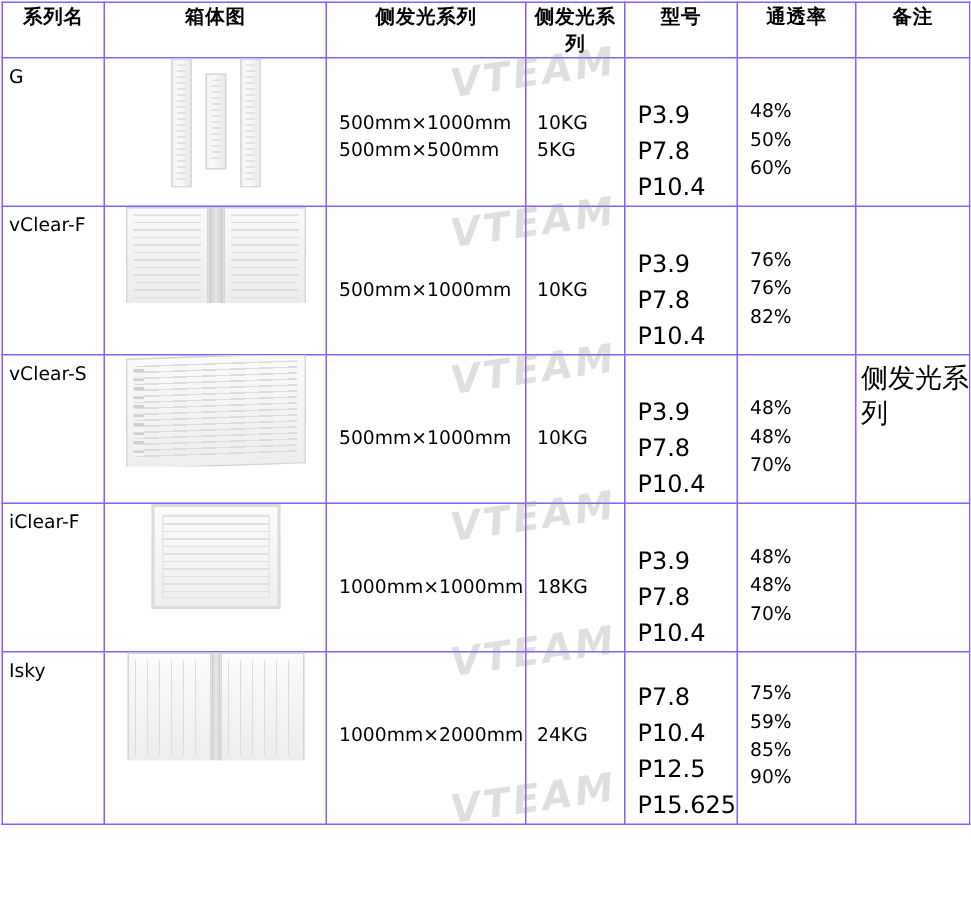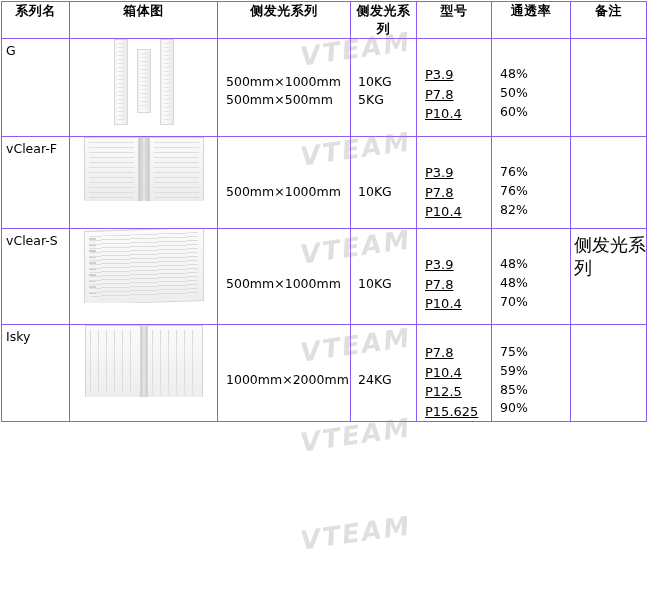--- a/index.html
+++ b/index.html
@@ -64,22 +64,21 @@
     padding-top: 34px;
     padding-left: 7px;
     line-height: 1.45;
     font-size: 12.5px;
   }
   .weight-text.single { padding-top: 46px; }
   .model-text {
     padding-top: 26px;
     padding-left: 8px;
     line-height: 1.5;
-    font-size: 13px;
-    text-decoration: underline;
+    font-size: 16px;
   }
   .trans-text {
     padding-top: 26px;
     padding-left: 8px;
     line-height: 1.5;
     font-size: 12.5px;
   }
   .remark-text {
     padding-top: 4px;
     padding-left: 3px;
@@ -346,20 +345,49 @@
       <td class="cell">
         <div class="trans-text" style="white-space:pre-line">48%
 48%
 70%</div>
       </td>
       <td class="cell">
         <div class="remark-text">侧发光系列</div>
       </td>
     </tr>
 
+    <tr style="height:95px">
+      <td class="cell">
+        <div class="series-label">iClear-F</div>
+      </td>
+      <td class="cell">
+        <div class="img-wrap">
+          <div class="prod frame-panel"></div>
+        </div>
+      </td>
+      <td class="cell">
+        <div class="size-text single">1000mm×1000mm</div>
+      </td>
+      <td class="cell">
+        <div class="weight-text single">18KG</div>
+      </td>
+      <td class="cell">
+        <div class="model-text" style="white-space:pre-line">P3.9
+P7.8
+P10.4</div>
+      </td>
+      <td class="cell">
+        <div class="trans-text" style="white-space:pre-line">48%
+48%
+70%</div>
+      </td>
+      <td class="cell">
+        <div class="remark-text"></div>
+      </td>
+    </tr>
 
 
     <tr style="height:86px">
       <td class="cell">
         <div class="series-label">Isky</div>
       </td>
       <td class="cell">
         <div class="img-wrap">
           <div class="prod tall-book">
             <div class="tall-leaf"></div>

